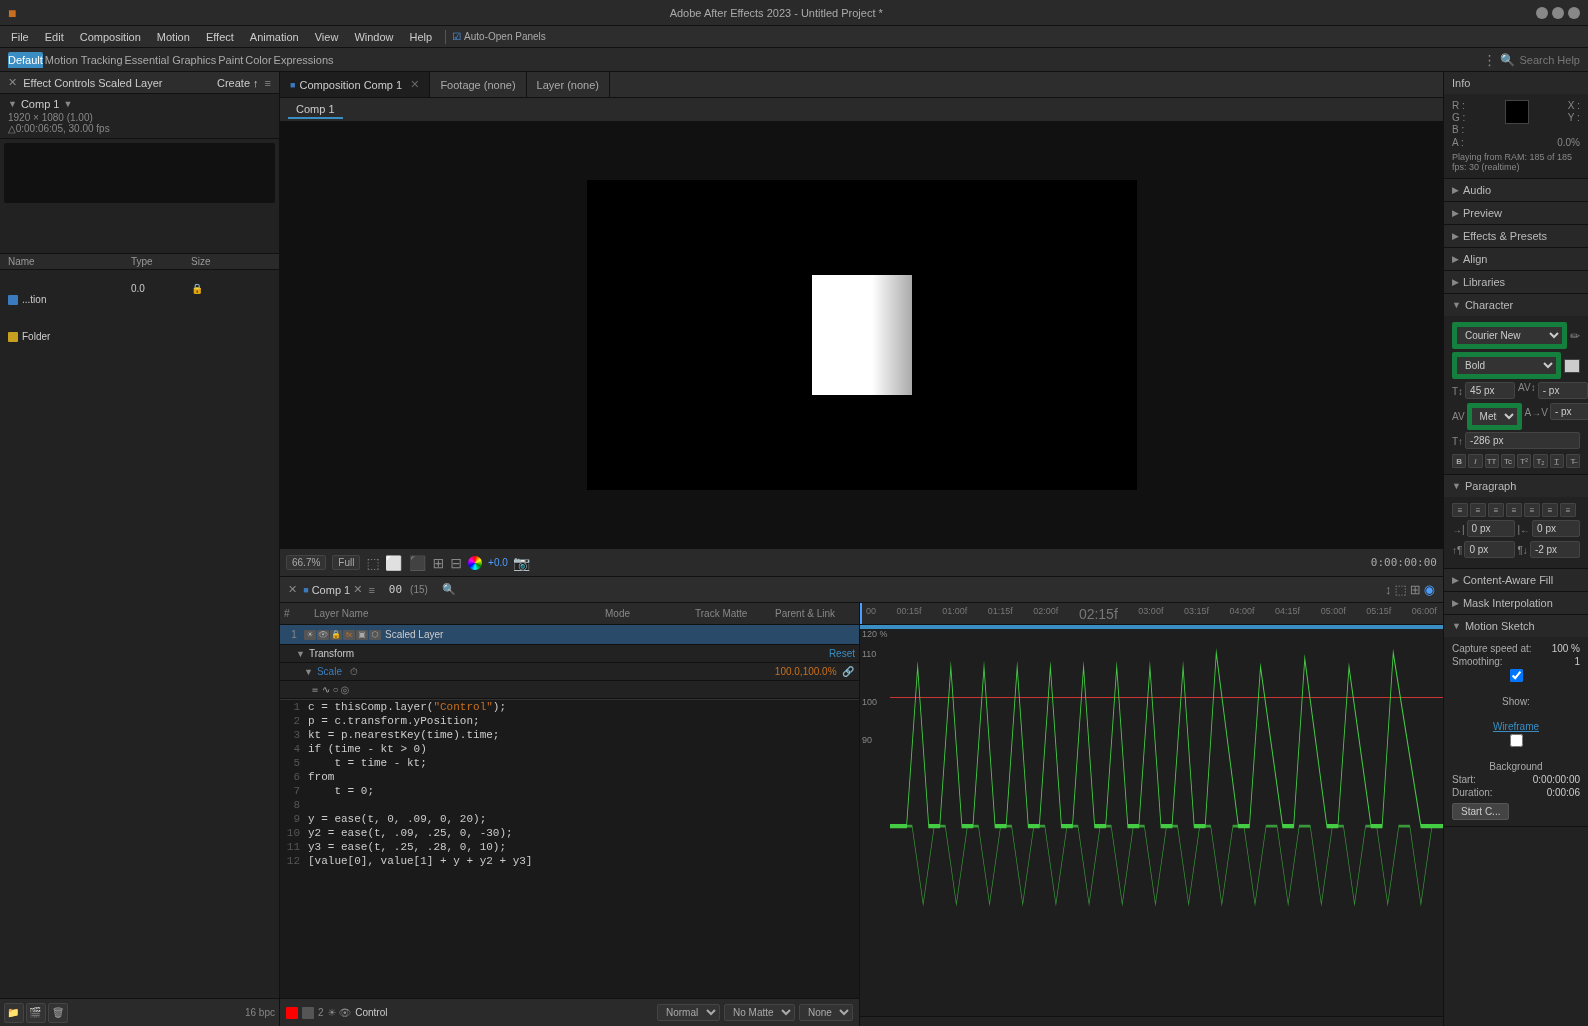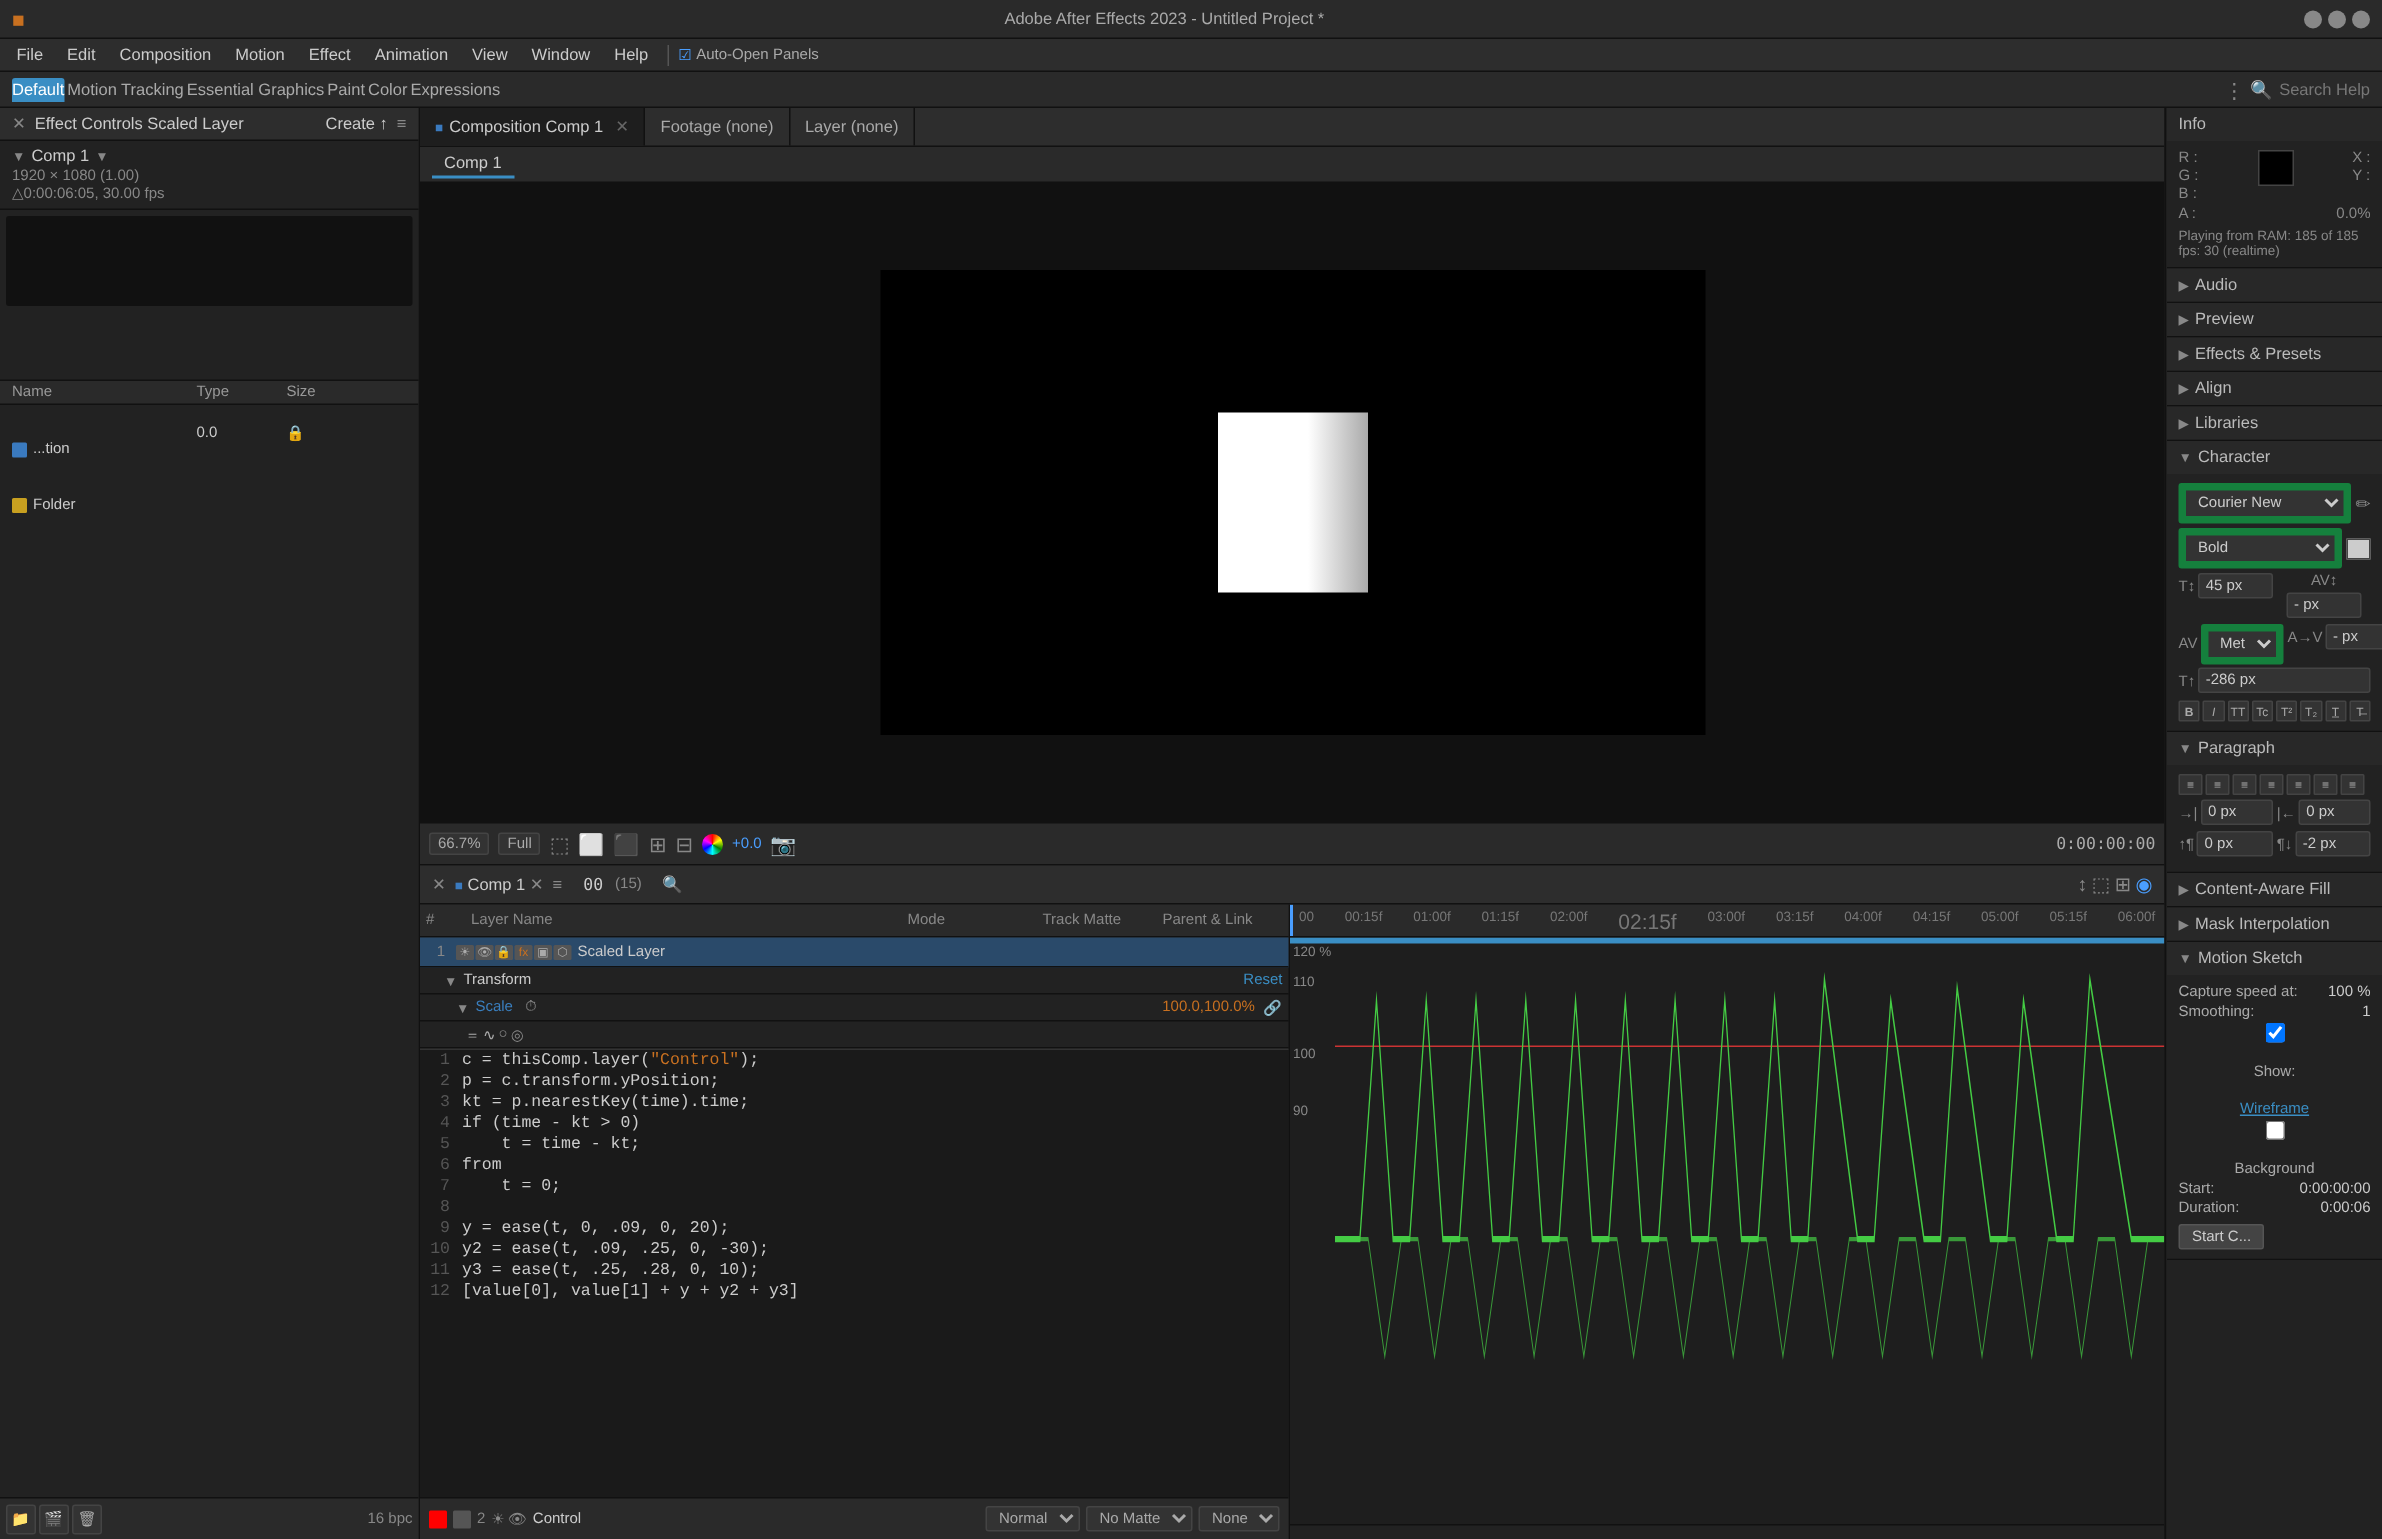--- a/index.html
+++ b/index.html
@@ -958,21 +958,21 @@
           <span style="width:16px;height:14px;background:#ccc;border:1px solid #444;margin-left:3px;display:inline-block;"></span>
         </div>
         <div class="char-row">
           <div class="char-half">
             <div style="display:flex;align-items:center;gap:2px;">
               <span style="color:#888;font-size:10px;">T↕</span>
               <input class="char-field" style="width: 50px;" value="45 px">
             </div>
           </div>
           <div class="char-half">
-            <div style="display:flex;align-items:center;gap:2px;flex-direction:column;">
+            <div style="display:flex;align-items:flex-start;gap:2px;">
               <span style="color:#888;font-size:10px;">AV↕</span>
               <input class="char-field" style="width: 50px;" value="- px">
             </div>
           </div>
         </div>
         <div class="char-row">
           <div class="char-half">
             <div style="display:flex;align-items:center;gap:2px;justify-content:center;">
               <span style="color:#888;font-size:10px;">AV</span>
               <select class="char-font-select" style="width:55px;">

